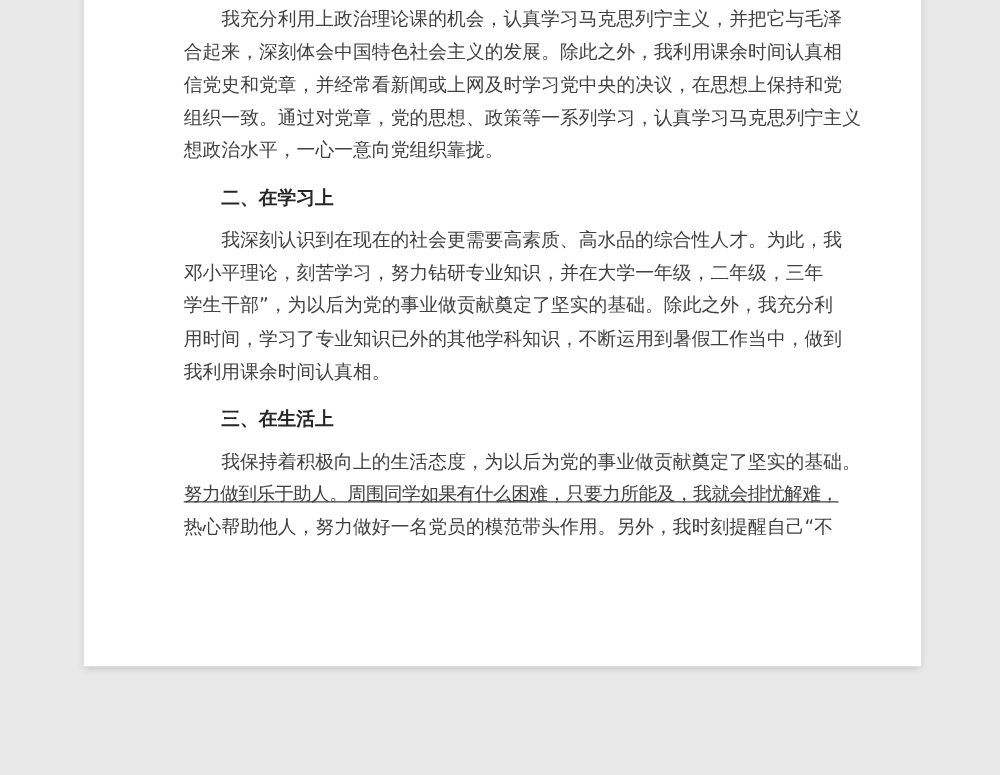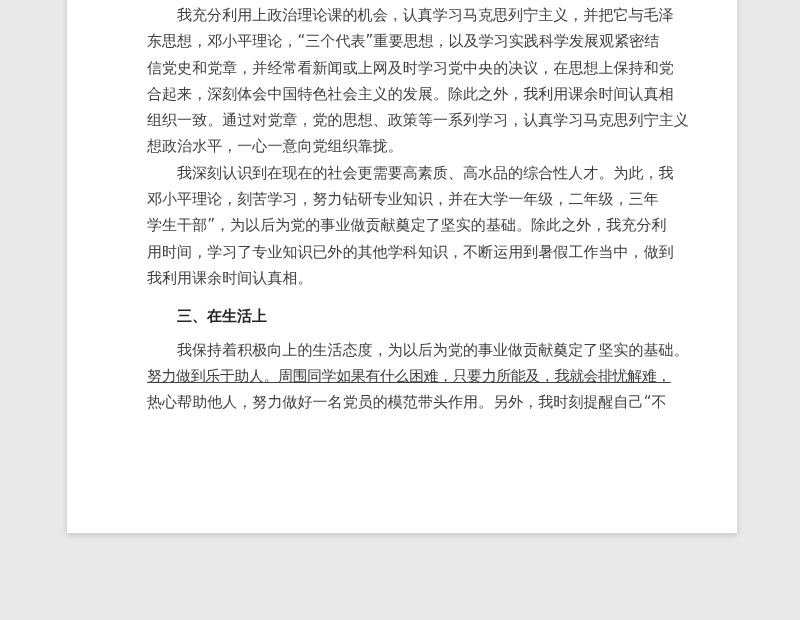--- a/index.html
+++ b/index.html
@@ -51,26 +51,26 @@
     white-space:nowrap;
   }
 </style>
 </head>
 <body>
 
 <div class="page">
   <div class="content">
       <div class="para">
         <div class="line indent">我充分利用上政治理论课的机会，认真学习马克思列宁主义，并把它与毛泽</div>
-        <div class="line">东思想，邓小平理论，“三个代表”重要思想，以及学习实践科学发展观紧密结</div>
+        <div class="line">合起来，深刻体会中国特色社会主义的发展。除此之外，我利用课余时间认真相</div>
         <div class="line">信党史和党章，并经常看新闻或上网及时学习党中央的决议，在思想上保持和党</div>
-        <div class="line">合起来，深刻体会中国特色社会主义的发展。除此之外，我利用课余时间认真相</div>
         <div class="line">组织一致。通过对党章，党的思想、政策等一系列学习，认真学习马克思列宁主义</div>
         <div class="line">想政治水平，一心一意向党组织靠拢。</div>
       </div>
+      <div class="heading">二、在学习上</div>
       <div class="para">
         <div class="line indent">我深刻认识到在现在的社会更需要高素质、高水品的综合性人才。为此，我</div>
         <div class="line">邓小平理论，刻苦学习，努力钻研专业知识，并在大学一年级，二年级，三年</div>
         <div class="line">学生干部”，为以后为党的事业做贡献奠定了坚实的基础。除此之外，我充分利</div>
         <div class="line">用时间，学习了专业知识已外的其他学科知识，不断运用到暑假工作当中，做到</div>
         <div class="line">我利用课余时间认真相。</div>
       </div>
       <div class="heading">三、在生活上</div>
       <div class="para">
         <div class="line indent">我保持着积极向上的生活态度，为以后为党的事业做贡献奠定了坚实的基础。</div>

